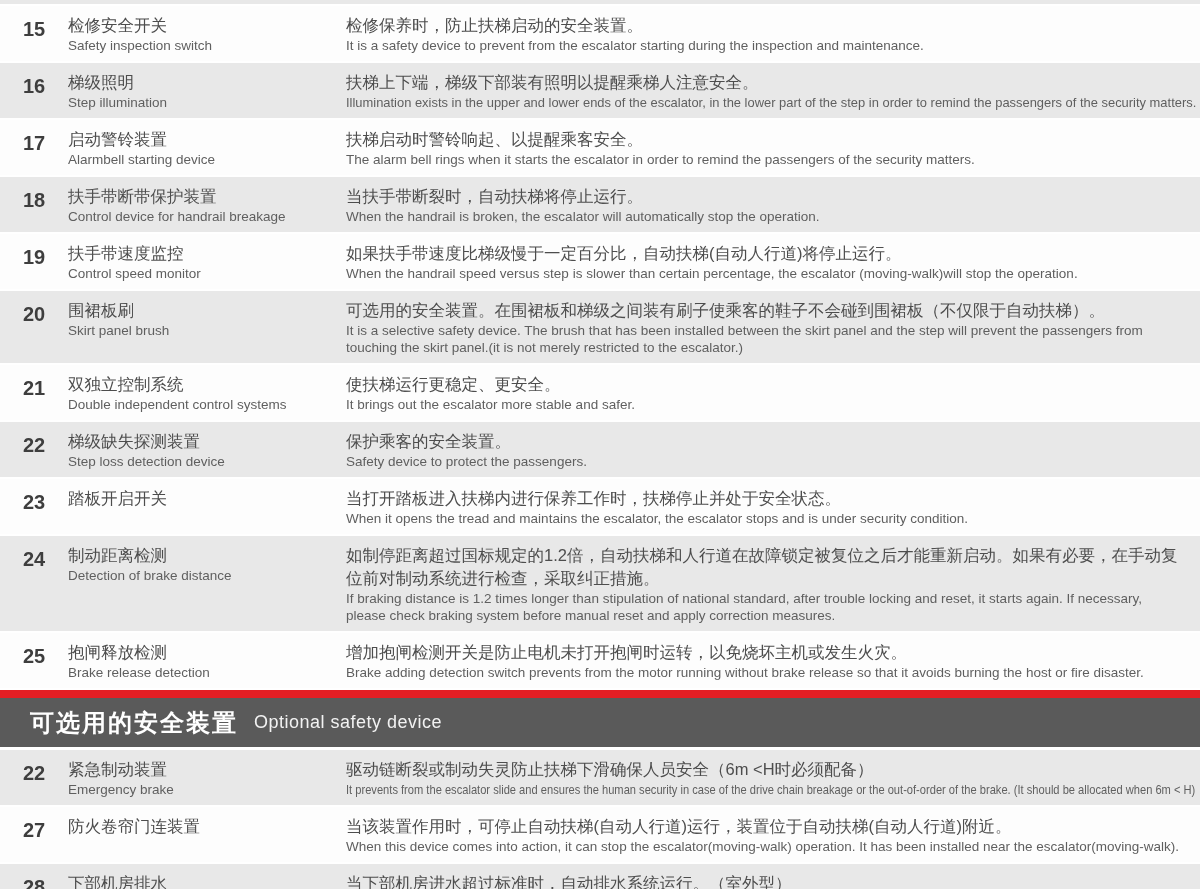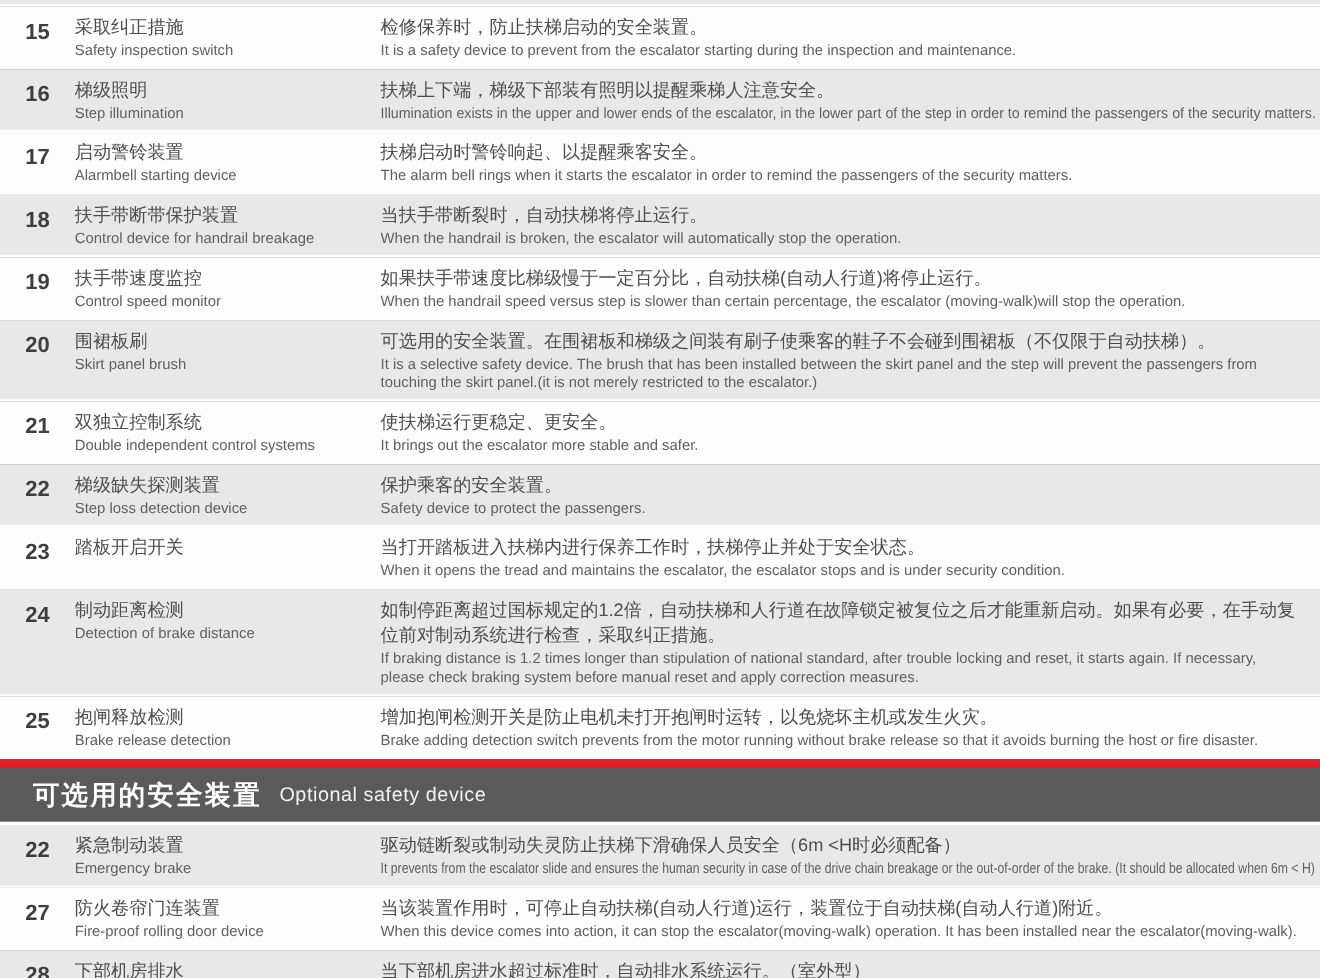--- a/index.html
+++ b/index.html
@@ -33,21 +33,21 @@
 <body>
 
 <div class="page">
 
   <div class="top-strip"></div>
 
   <div id="standard-rows">
   <div class="row">
     <div class="cell-num">15</div>
     <div class="cell-name">
-      <div class="cn">采取纠正措施</div>
+      <div class="cn">检修安全开关</div>
       <div class="en">Safety inspection switch</div>
     </div>
     <div class="cell-desc">
       <div class="cn">检修保养时，防止扶梯启动的安全装置。</div>
       <div class="en auto-fit" style="">It is a safety device to prevent from the escalator starting during the inspection and maintenance.</div>
     </div>
   </div>
 
   <div class="row shade">
     <div class="cell-num">16</div>
@@ -186,21 +186,20 @@
     <div class="cell-desc">
       <div class="cn">驱动链断裂或制动失灵防止扶梯下滑确保人员安全（6m &lt;H时必须配备）</div>
       <div class="en auto-fit" style="white-space: nowrap; transform-origin: left center; transform: scaleX(0.824);">It prevents from the escalator slide and ensures the human security in case of the drive chain breakage or the out-of-order of the brake. (It should be allocated when 6m &lt; H)</div>
     </div>
   </div>
 
   <div class="row">
     <div class="cell-num">27</div>
     <div class="cell-name">
       <div class="cn">防火卷帘门连装置</div>
-      <div class="en">Fire-proof rolling door device</div>
     </div>
     <div class="cell-desc">
       <div class="cn">当该装置作用时，可停止自动扶梯(自动人行道)运行，装置位于自动扶梯(自动人行道)附近。</div>
       <div class="en auto-fit" style="">When this device comes into action, it can stop the escalator(moving-walk) operation. It has been installed near the escalator(moving-walk).</div>
     </div>
   </div>
 
   <div class="row shade">
     <div class="cell-num">28</div>
     <div class="cell-name">

